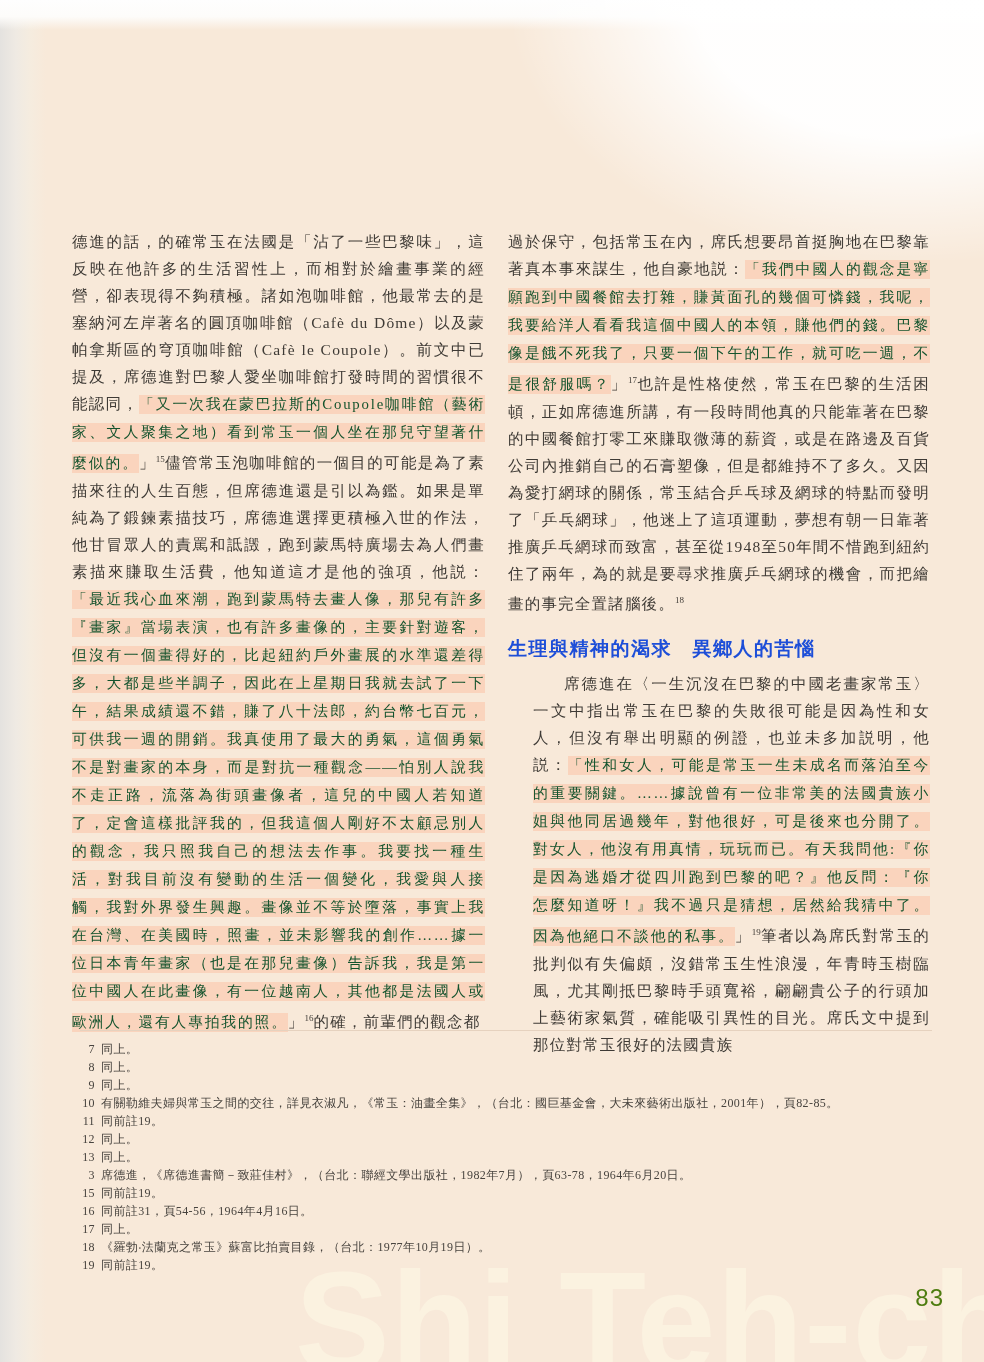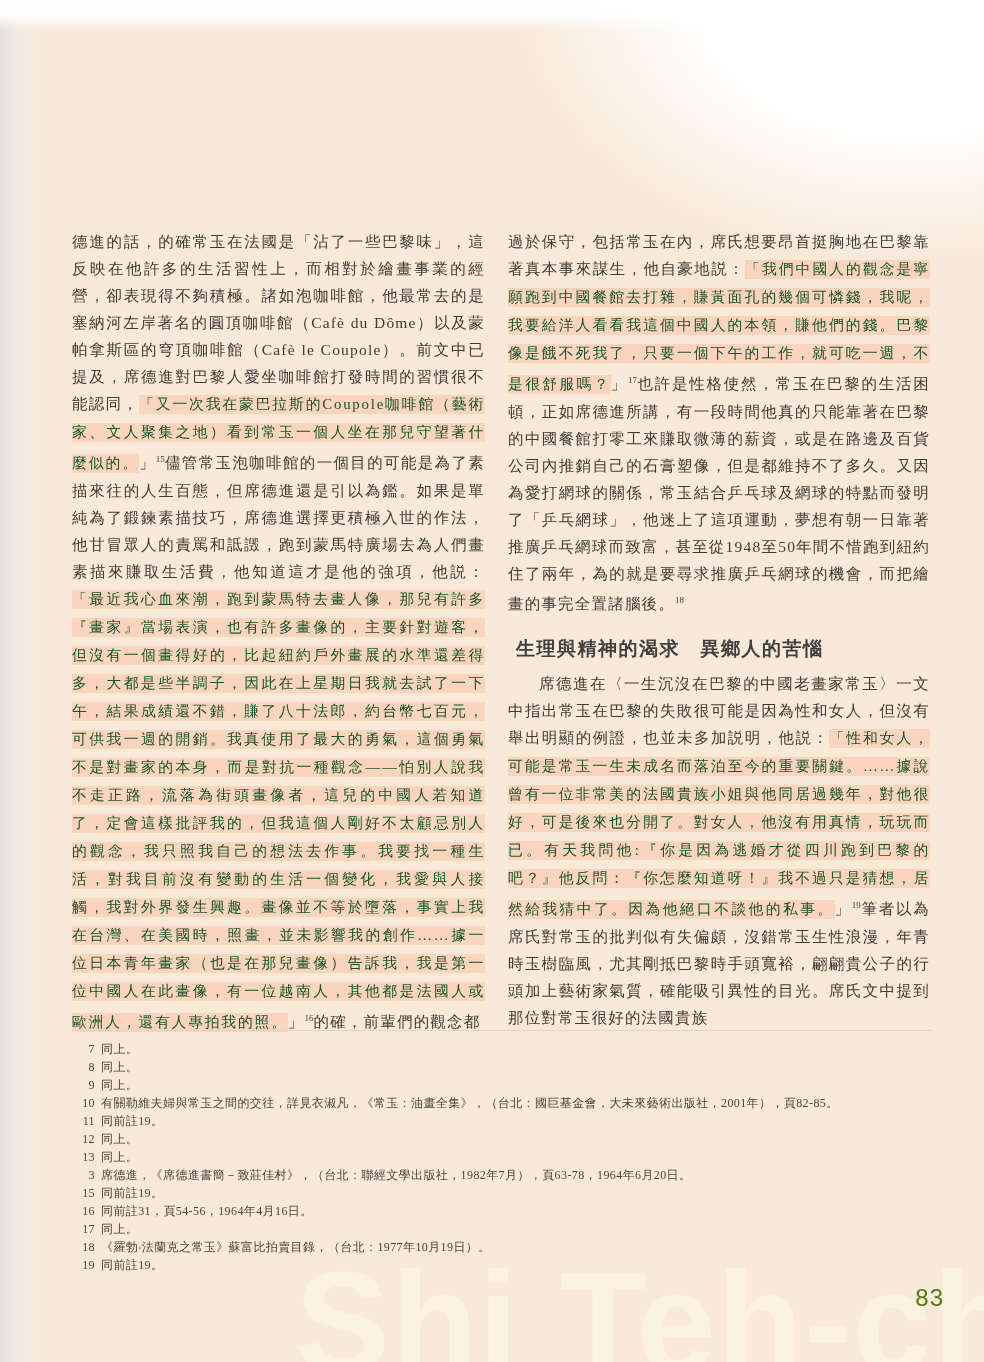--- a/index.html
+++ b/index.html
@@ -11,26 +11,26 @@
     background:linear-gradient(180deg,#fefefe 0%,#fdfcfa 55%,rgba(253,252,250,0) 100%);}
   .corner-wash{position:absolute;top:-70px;right:-90px;width:560px;height:330px;
     background:radial-gradient(ellipse at 70% 20%,rgba(255,255,255,0.96) 38%,rgba(255,255,255,0) 72%);}
   .watermark{position:absolute;left:295px;top:1252px;font-family:"Liberation Sans","DejaVu Sans",sans-serif;
     font-weight:700;font-size:142px;letter-spacing:1px;color:#fbf2e0;white-space:nowrap;line-height:1;}
   .col{position:absolute;top:228px;}
   .col-left{left:72px;width:413px;}
   .col-right{left:508px;width:422px;}
   .body-text{margin:0;font-size:15.5px;line-height:27px;color:#3e3a35;text-align:justify;
     letter-spacing:1.2px;text-justify:inter-ideograph;}
-  .body-text.indent{text-indent:2em;}
+  .body-text.indent{text-indent:2em;margin-left:25px;}
   .hl{background:#fad4bd;font-size:14.8px;letter-spacing:1.8px;color:#14532d;padding:1px 0 2px;}
   .plain{}
   .fn-ref{font-size:9px;color:#3e3a35;letter-spacing:0;}
-  .section-heading{margin:21px 0 9px 8px;font-family:"Liberation Sans","DejaVu Sans",sans-serif;
-    font-size:19px;font-weight:700;color:#404040;letter-spacing:1.5px;line-height:1.2;}
+  .section-heading{margin:21px 0 9px 0;font-family:"Liberation Sans","DejaVu Sans",sans-serif;
+    font-size:19px;font-weight:700;color:#1d4ed8;letter-spacing:1.5px;line-height:1.2;}
   .fn-rule{position:absolute;left:80px;top:1030px;width:852px;height:1px;background:#e6d2bf;}
   .footnotes{position:absolute;left:78px;top:1040px;width:856px;}
   .fn-row{display:flex;font-size:12px;line-height:18px;color:#47433e;letter-spacing:0.4px;}
   .fn-num{width:17px;text-align:right;margin-right:6px;flex:0 0 auto;}
   .fn-text{flex:1;}
   .page-number{position:absolute;right:40px;top:1284px;font-family:"Liberation Sans","DejaVu Sans",sans-serif;
     font-size:24px;color:#4d7c0f;letter-spacing:1px;}
 </style>
 </head>
 <body>

